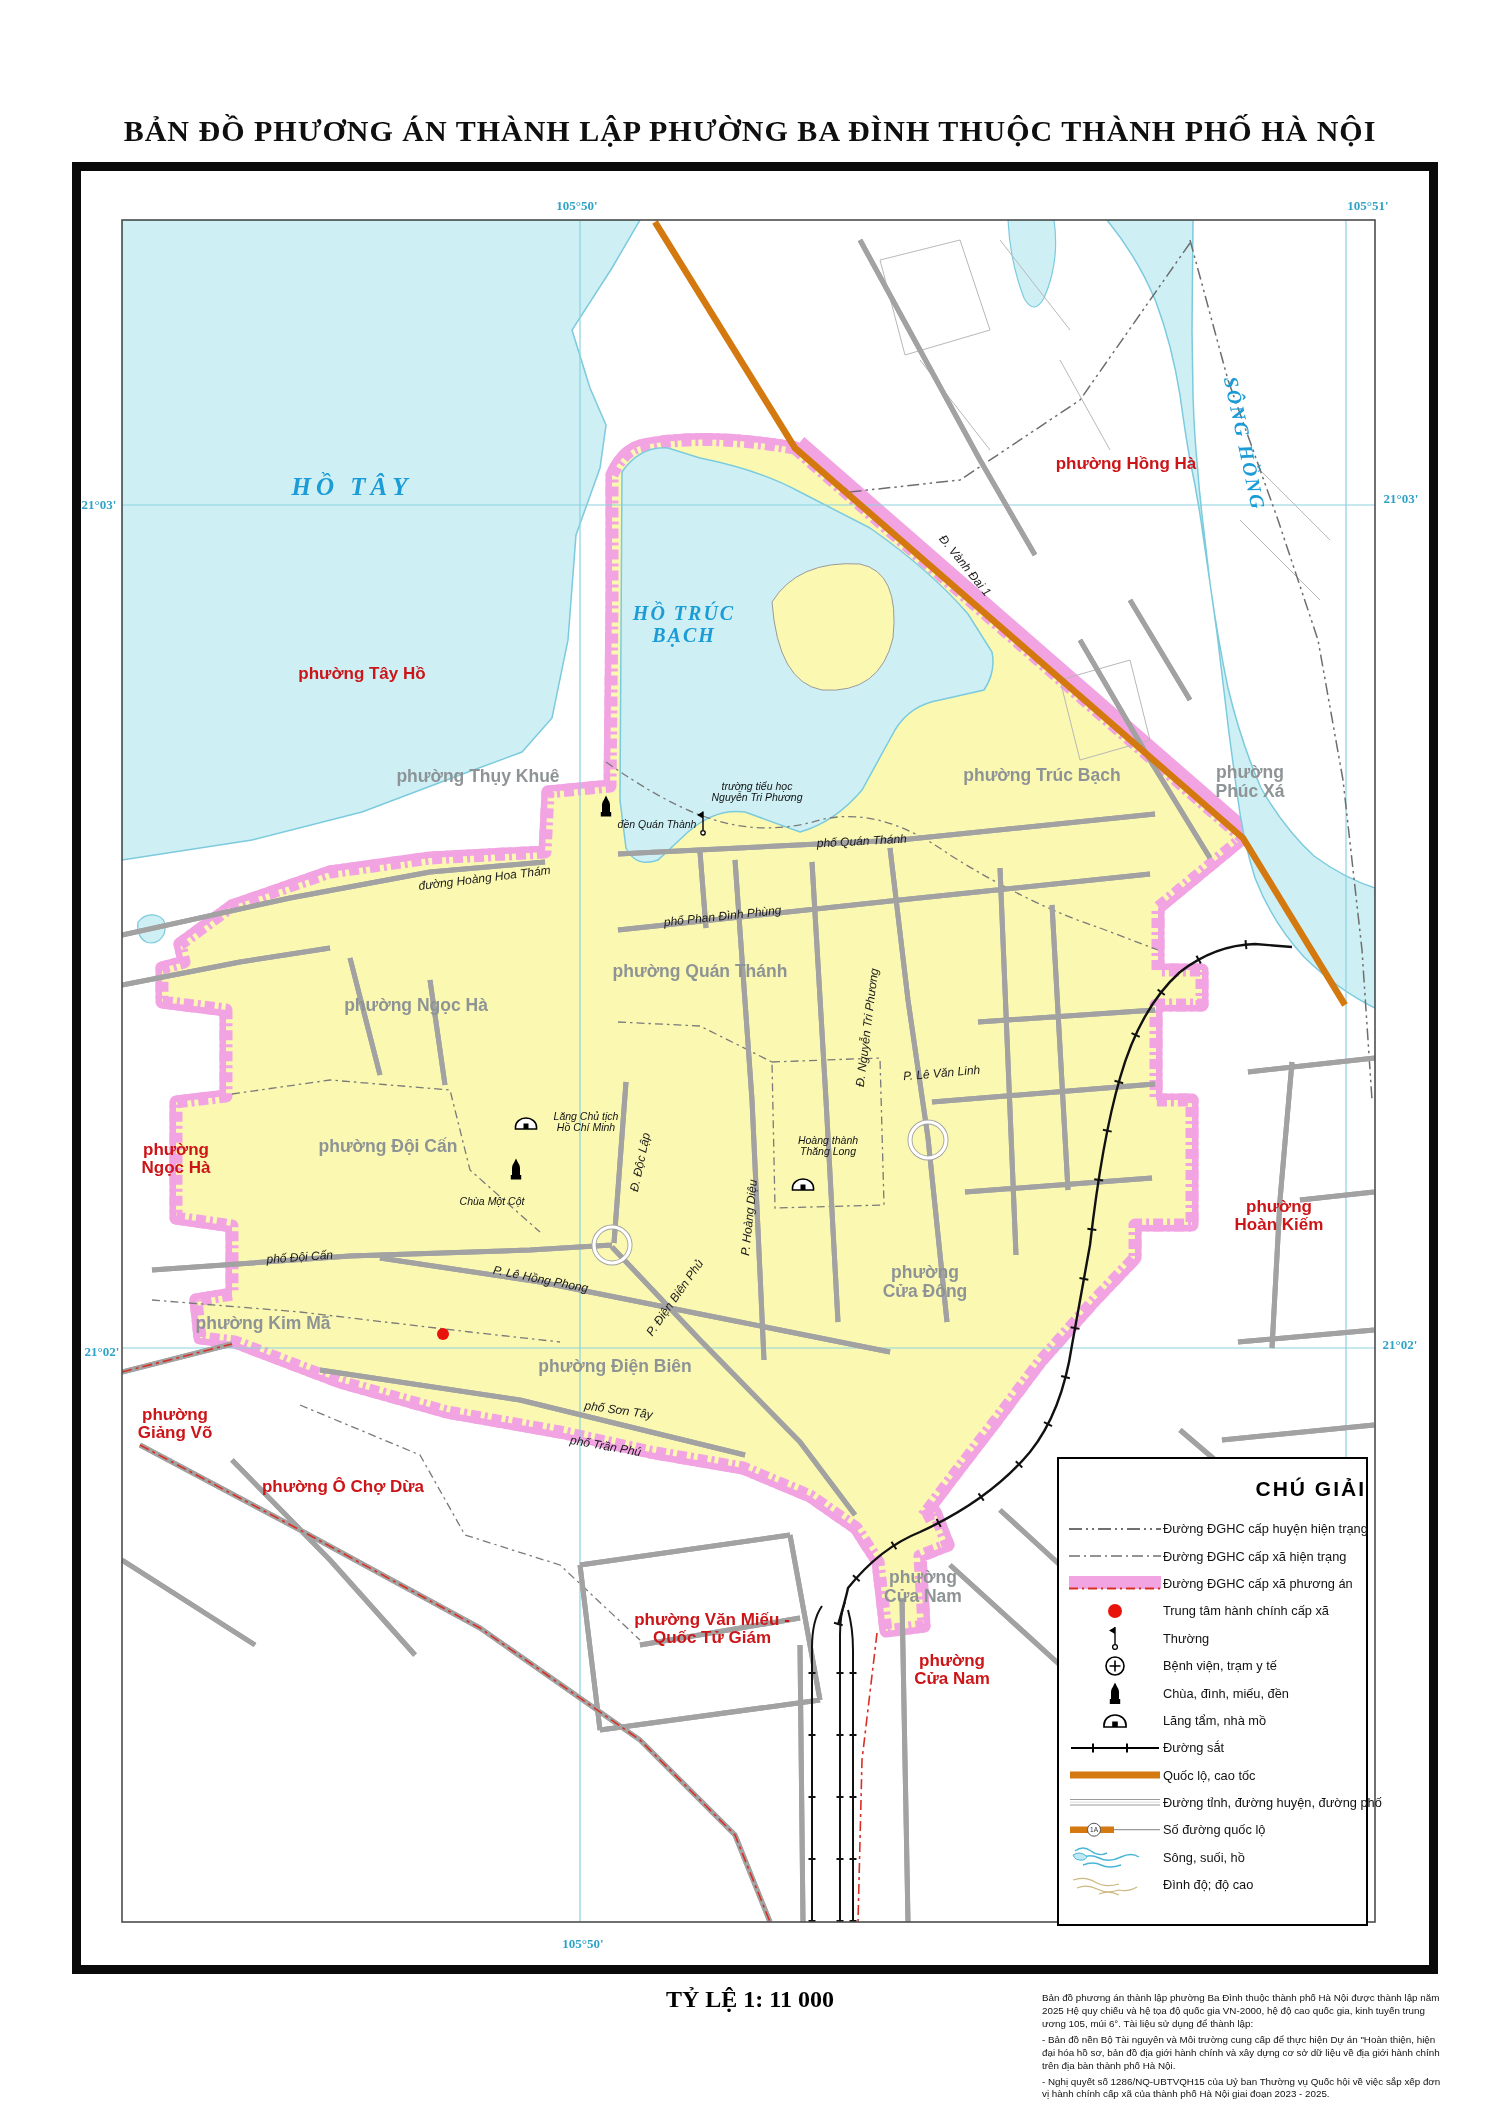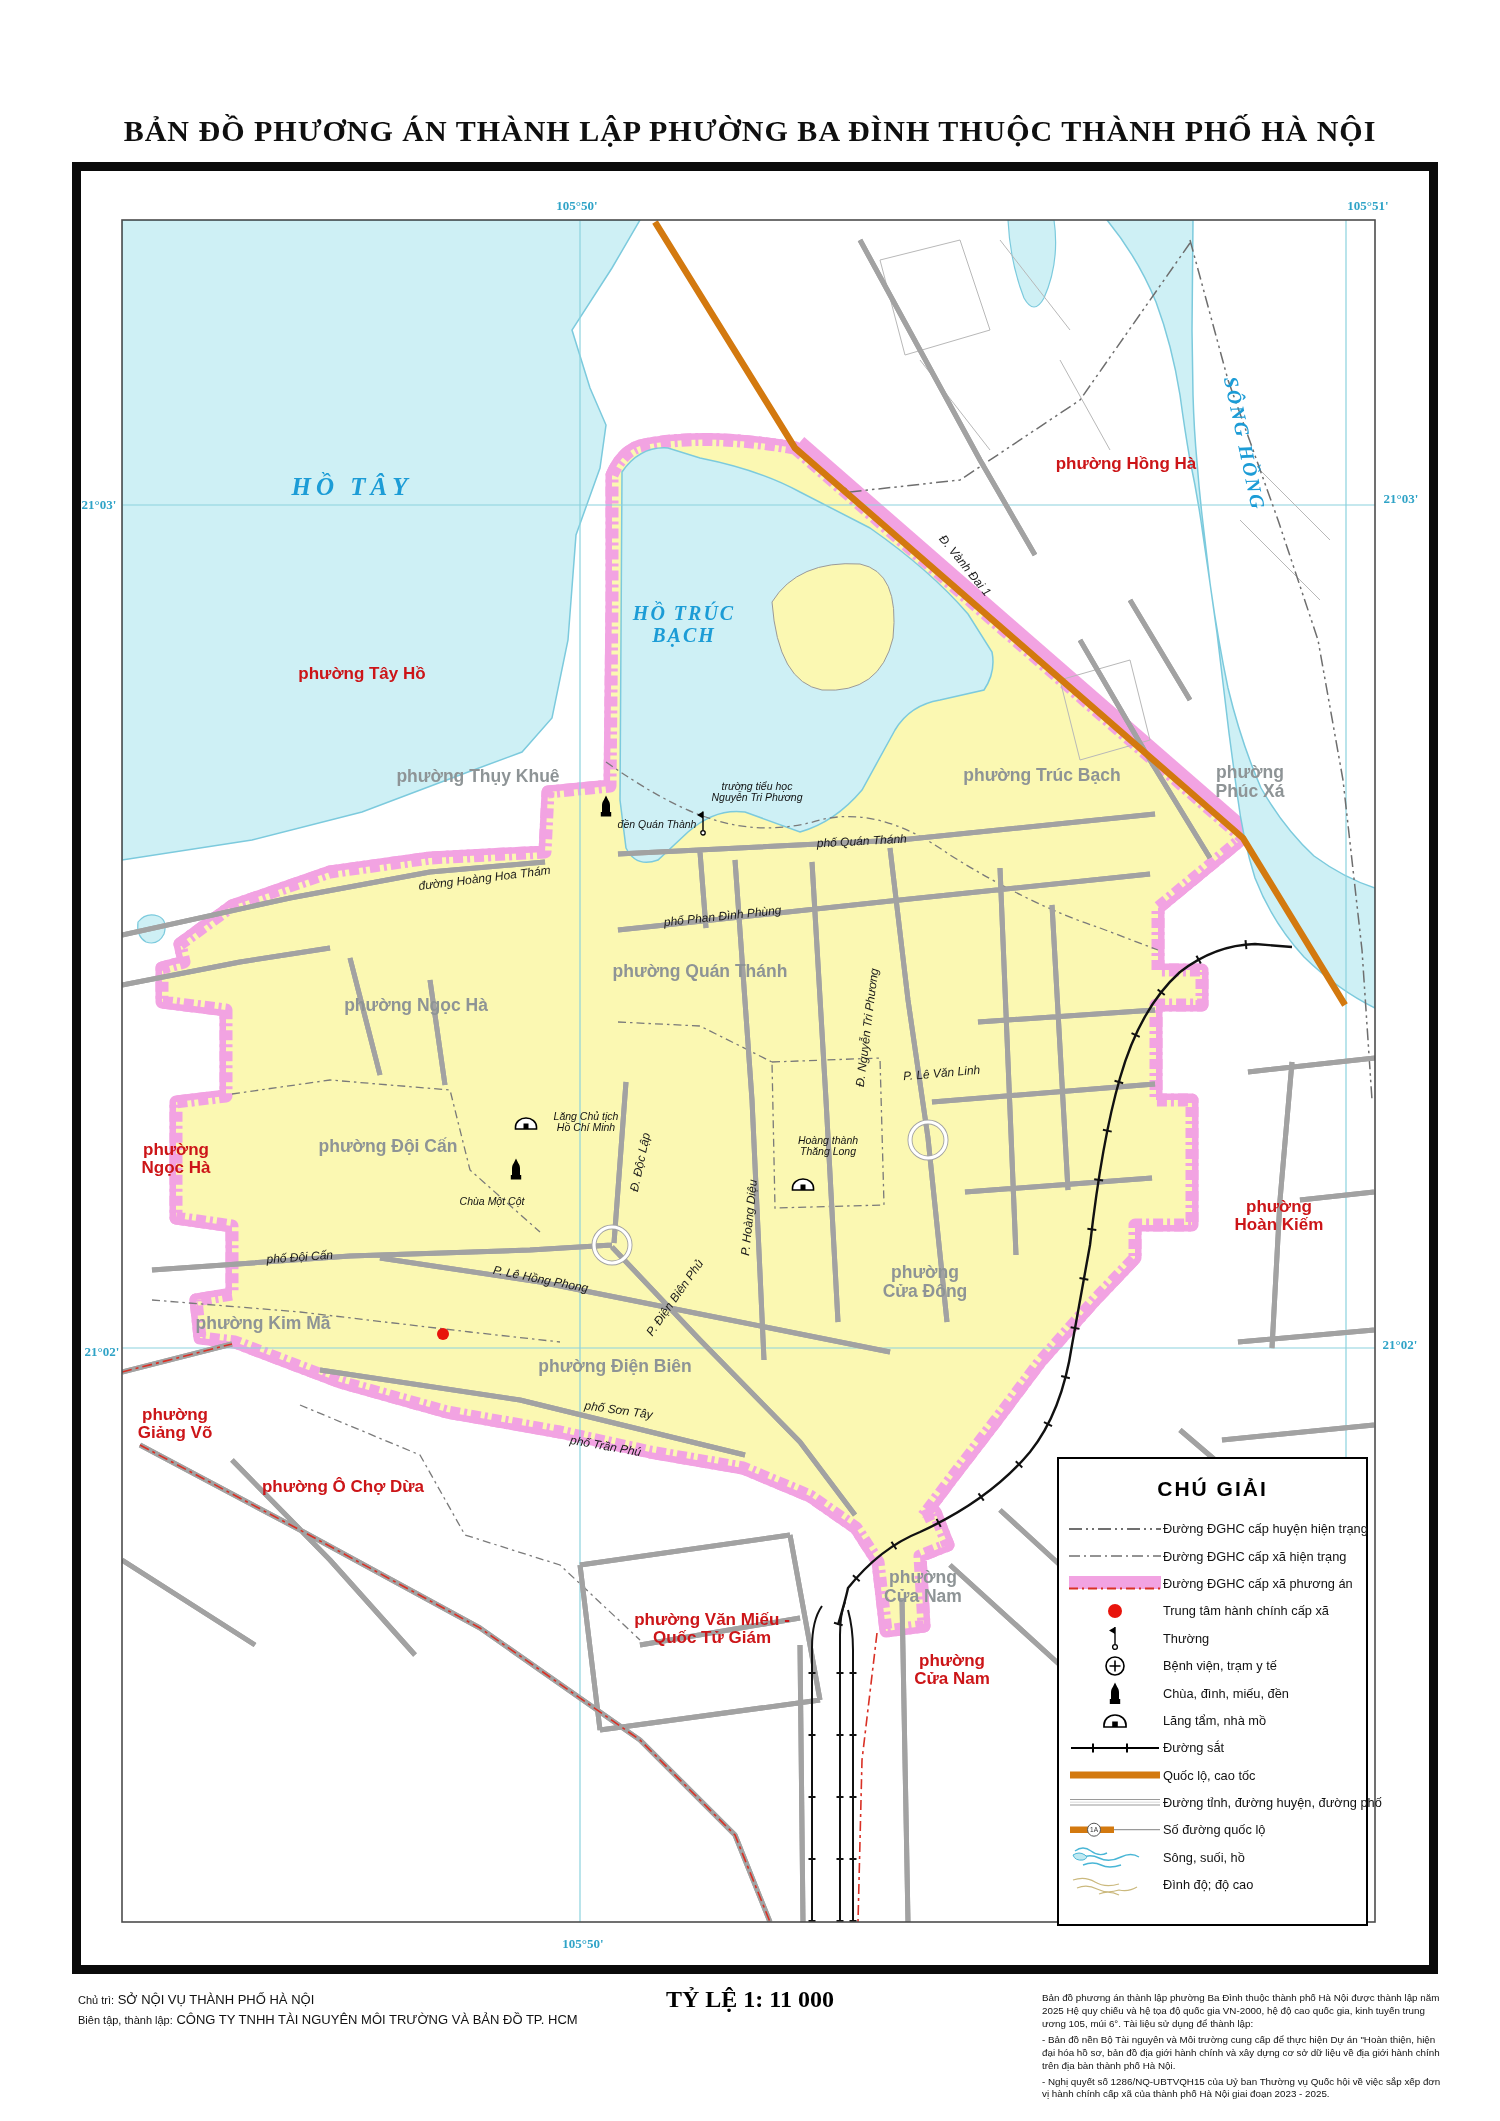--- a/index.html
+++ b/index.html
@@ -9,21 +9,21 @@
   svg.map{position:absolute;left:0;top:0;}
   svg.map text{text-anchor:middle;}
   .lbl-coord{font-family:"Liberation Serif",serif;font-weight:700;font-size:13px;fill:#2FA3C7;}
   .lbl-water-lg{font-family:"Liberation Serif",serif;font-style:italic;font-weight:700;font-size:25px;fill:#1C9CD6;letter-spacing:5px;}
   .lbl-water-md{font-family:"Liberation Serif",serif;font-style:italic;font-weight:700;font-size:20px;fill:#1C9CD6;letter-spacing:2px;}
   .lbl-ward-in{font-weight:700;font-size:17.5px;fill:#8E9496;}
   .lbl-ward-out{font-weight:700;font-size:17px;fill:#CC1518;}
   .lbl-road{font-style:italic;font-size:12px;fill:#1a1a1a;}
   .lbl-poi{font-style:italic;font-size:10.5px;fill:#111;}
   .legend{position:absolute;left:1057px;top:1457px;width:311px;height:469px;background:#fff;border:2px solid #000;box-sizing:border-box;padding-top:18px;z-index:4;}
-  .legend-title{text-align:center;font-size:21px;font-weight:700;letter-spacing:2px;color:#000;margin-bottom:14px;}
+  .legend-title{text-align:right;font-size:21px;font-weight:700;letter-spacing:2px;color:#000;margin-bottom:14px;}
   .legend-row{display:flex;align-items:center;height:27.4px;padding-left:8px;}
   .sym{width:96px;flex:0 0 96px;display:flex;justify-content:center;align-items:center;}
   .legend-label{font-size:12.8px;color:#111;white-space:nowrap;}
   .credits{position:absolute;left:78px;top:1990px;font-size:13px;color:#111;line-height:1.55;z-index:5;}
   .credits .cr-label{font-size:11px;}
   .scale{position:absolute;left:0;top:1986px;width:1500px;text-align:center;font-family:"Liberation Serif",serif;font-weight:700;font-size:24px;color:#000;z-index:5;}
   .notes{position:absolute;left:1042px;top:1992px;width:402px;font-size:9.8px;line-height:1.32;color:#111;z-index:5;}
   .notes p{margin:0 0 3px 0;}
 </style>
 </head>
@@ -295,30 +295,20 @@
           <span class="sym">
             <svg width="92" height="24">
               <path d="M4 7 Q16 3 26 9 T50 11 M8 15 Q18 11 28 16 T50 17 Q60 19 68 14 M30 21 Q40 17 50 22" stroke="#CBB97E" stroke-width="1.2" fill="none"></path>
             </svg>
           </span>
           <span class="legend-label">Đình độ; độ cao</span>
         </div>
       </div>
   </div>
 
-  <div class="credits">
-    <div>
-      <span class="cr-label">Chủ trì:</span>
-      <span>SỞ NỘI VỤ THÀNH PHỐ HÀ NỘI</span>
-    </div>
-    <div>
-      <span class="cr-label">Biên tập, thành lập:</span>
-      <span>CÔNG TY TNHH TÀI NGUYÊN MÔI TRƯỜNG VÀ BẢN ĐỒ TP. HCM</span>
-    </div>
-  </div>
 
   <div class="scale">TỶ LỆ 1: 11 000</div>
 
   <div class="notes">
     <p>Bản đồ phương án thành lập phường Ba Đình thuộc thành phố Hà Nội được thành lập năm 2025 Hệ quy chiếu và hệ tọa độ quốc gia VN-2000, hệ độ cao quốc gia, kinh tuyến trung ương 105, múi 6°. Tài liệu sử dụng để thành lập:</p>
     <p>- Bản đồ nền Bộ Tài nguyên và Môi trường cung cấp để thực hiện Dự án "Hoàn thiện, hiện đại hóa hồ sơ, bản đồ địa giới hành chính và xây dựng cơ sở dữ liệu về địa giới hành chính trên địa bàn thành phố Hà Nội.</p>
     <p>- Nghị quyết số 1286/NQ-UBTVQH15 của Uỷ ban Thường vụ Quốc hội về việc sắp xếp đơn vị hành chính cấp xã của thành phố Hà Nội giai đoạn 2023 - 2025.</p>
   </div>
 
 </div>

